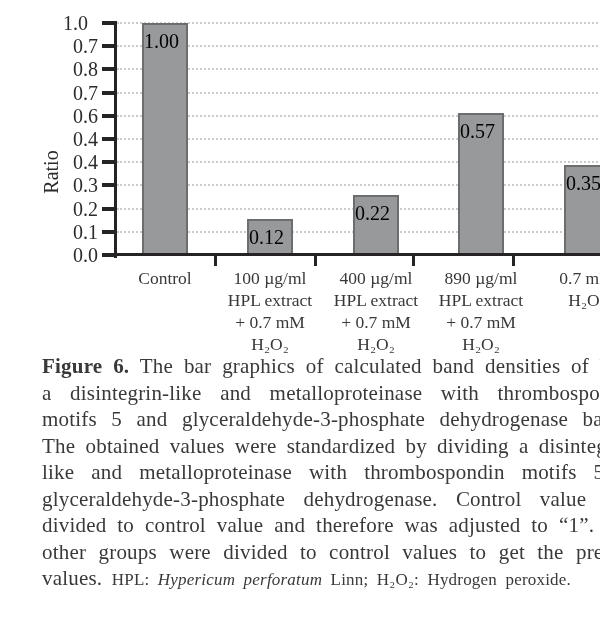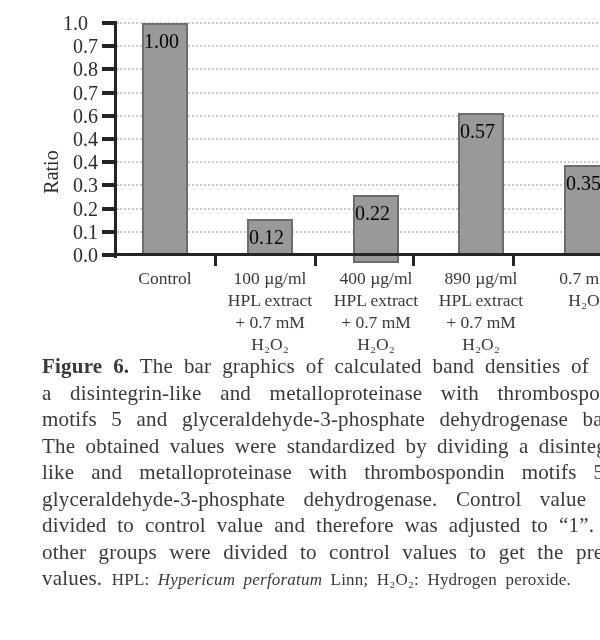--- a/index.html
+++ b/index.html
@@ -50,21 +50,21 @@
       <div class="gridline" style="left: 77px; top: 76px; width: 521px;"></div>
       <div class="gridline" style="left: 77px; top: 52px; width: 521px;"></div>
       <div class="gridline" style="left: 77px; top: 29px; width: 521px;"></div>
       <div class="gridline" style="left: 77px; top: 6px; width: 521px;"></div>
       <div class="bar" style="left: 102px; top: 7px; width: 46px; height: 232px;">
         <div class="bar-label">1.00</div>
       </div>
       <div class="bar" style="left: 207px; top: 203px; width: 46px; height: 36px;">
         <div class="bar-label">0.12</div>
       </div>
-      <div class="bar" style="left: 313px; top: 179px; width: 46px; height: 68px;">
+      <div class="bar" style="left: 313px; top: 179px; width: 46px; height: 60px;">
         <div class="bar-label">0.22</div>
       </div>
       <div class="bar" style="left: 418px; top: 97px; width: 46px; height: 142px; padding-left: 30px;">
         <div class="bar-label">0.57</div>
       </div>
       <div class="bar" style="left: 524px; top: 149px; width: 46px; height: 90px;">
         <div class="bar-label">0.35</div>
       </div>
       <div class="axis" style="left: 74px; top: 5px; width: 3px; height: 237px;"></div>
       <div class="axis" style="left: 62px; top: 237px; width: 538px; height: 3px;"></div>

